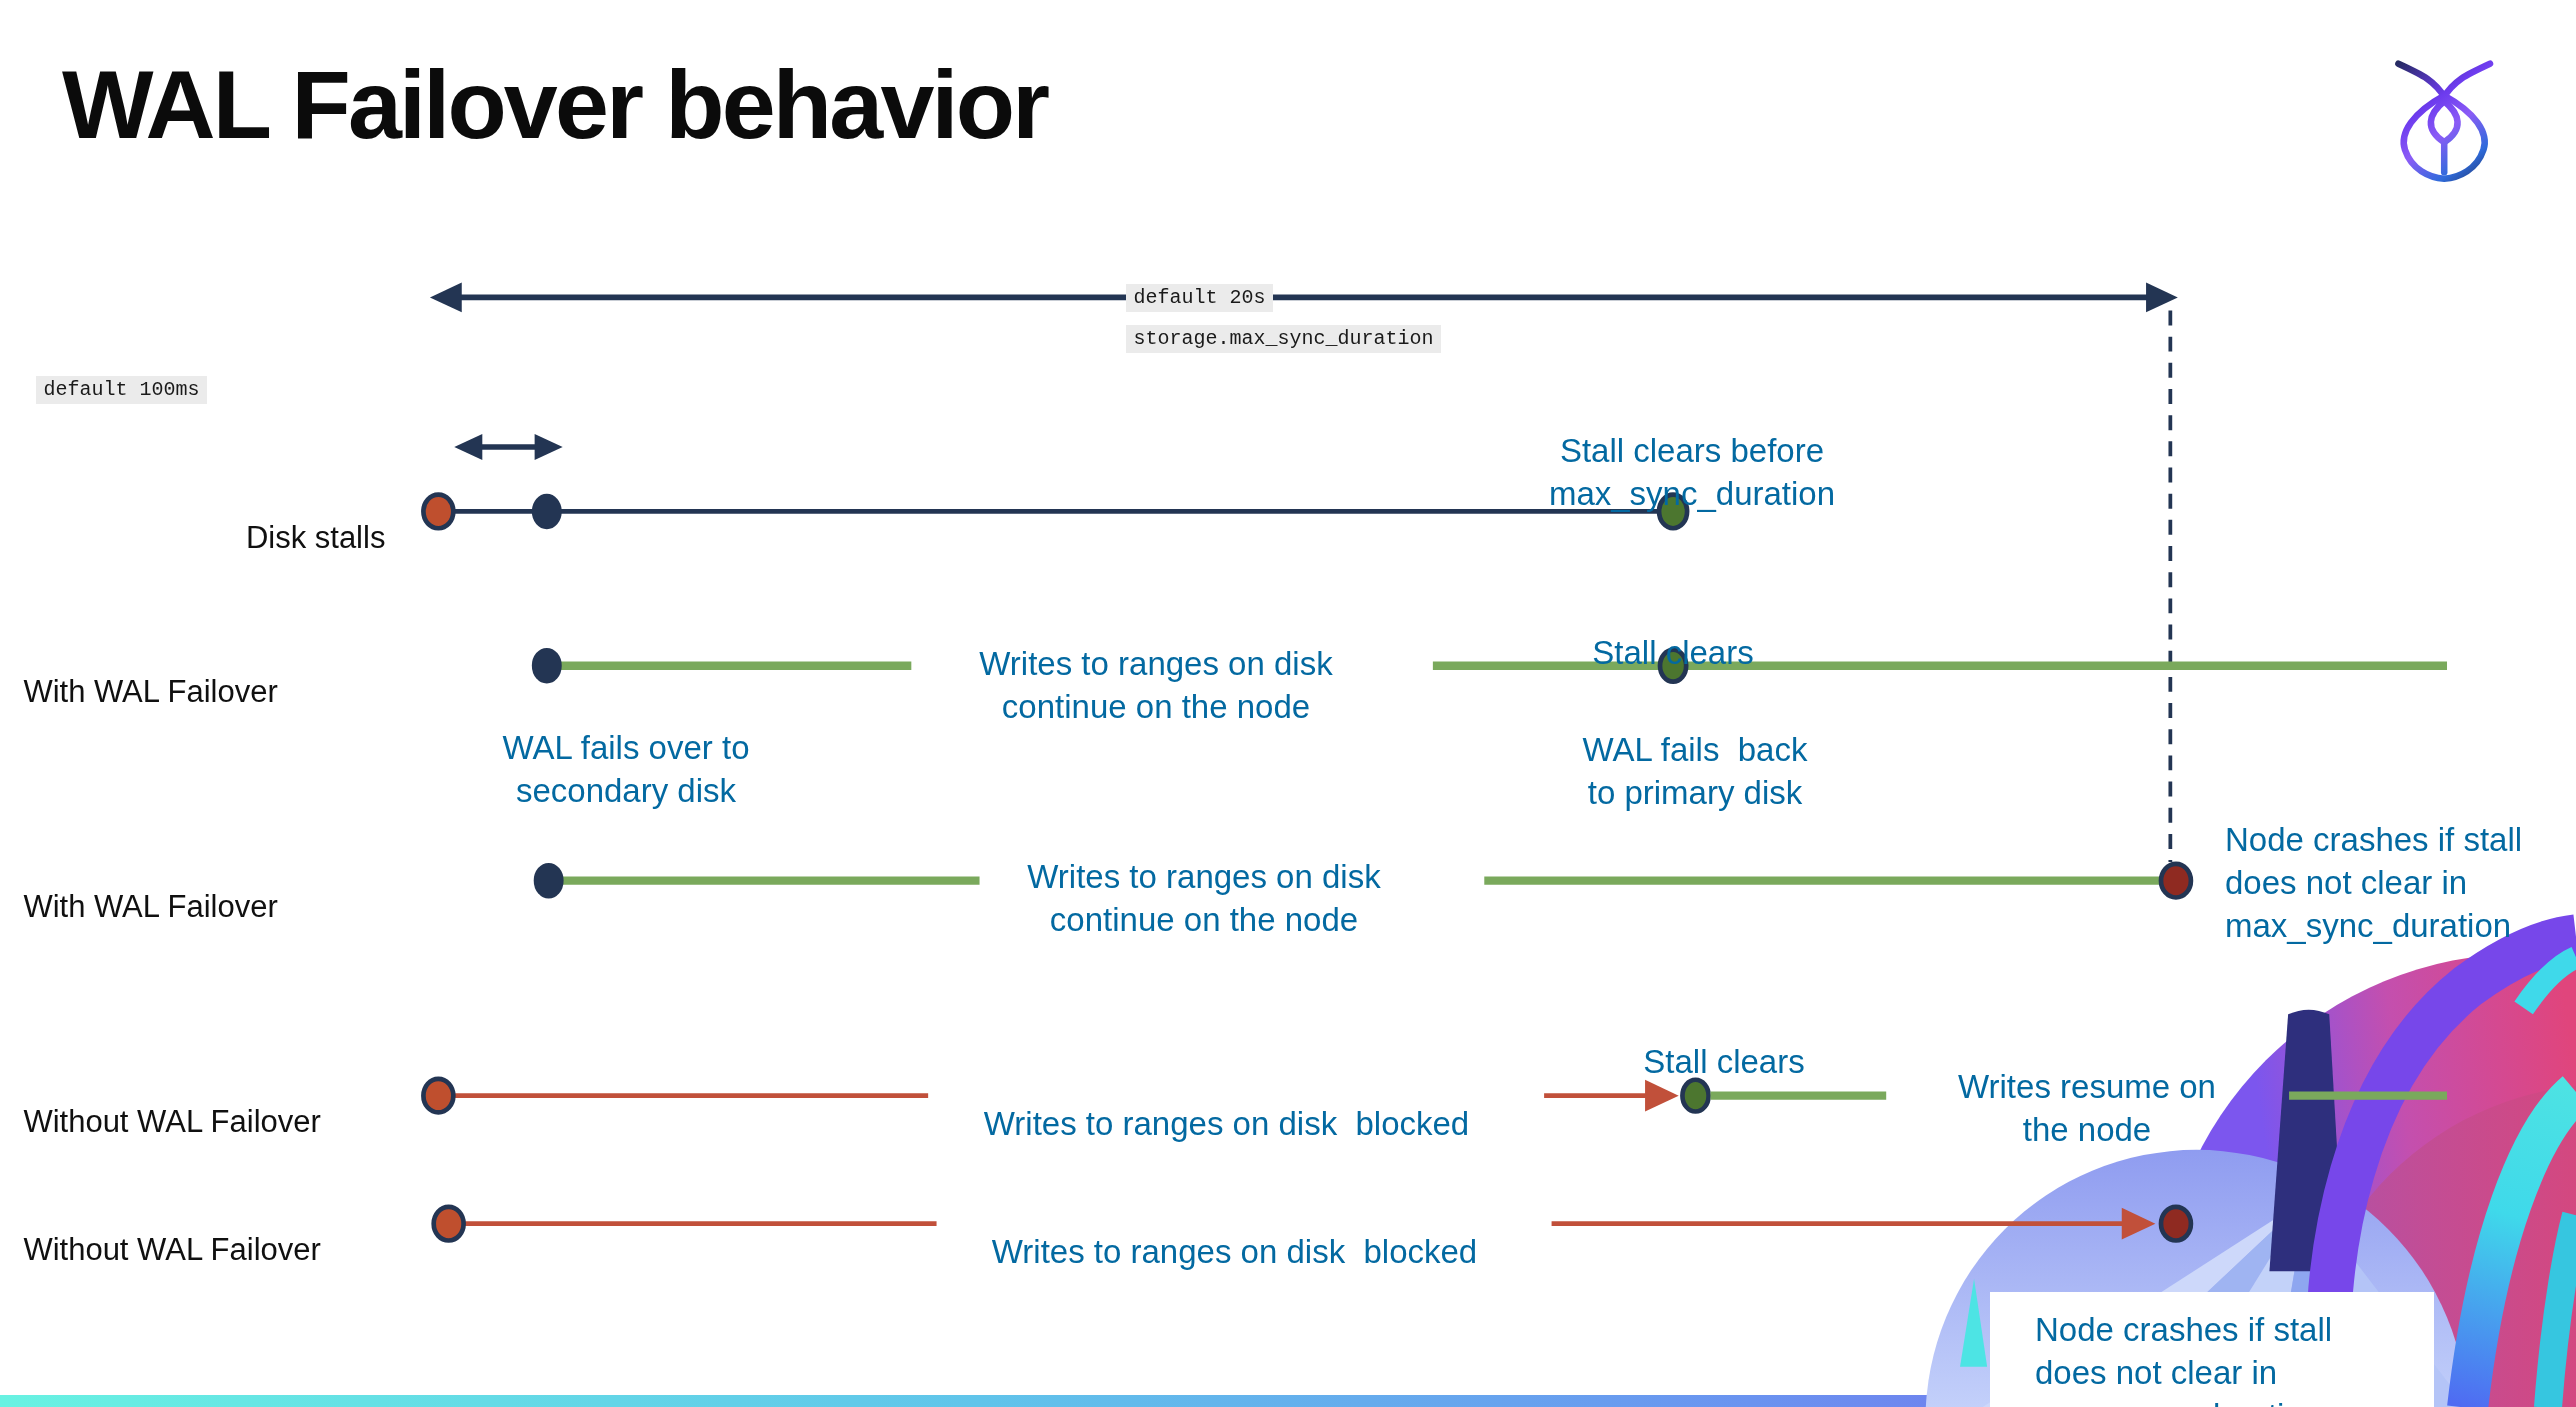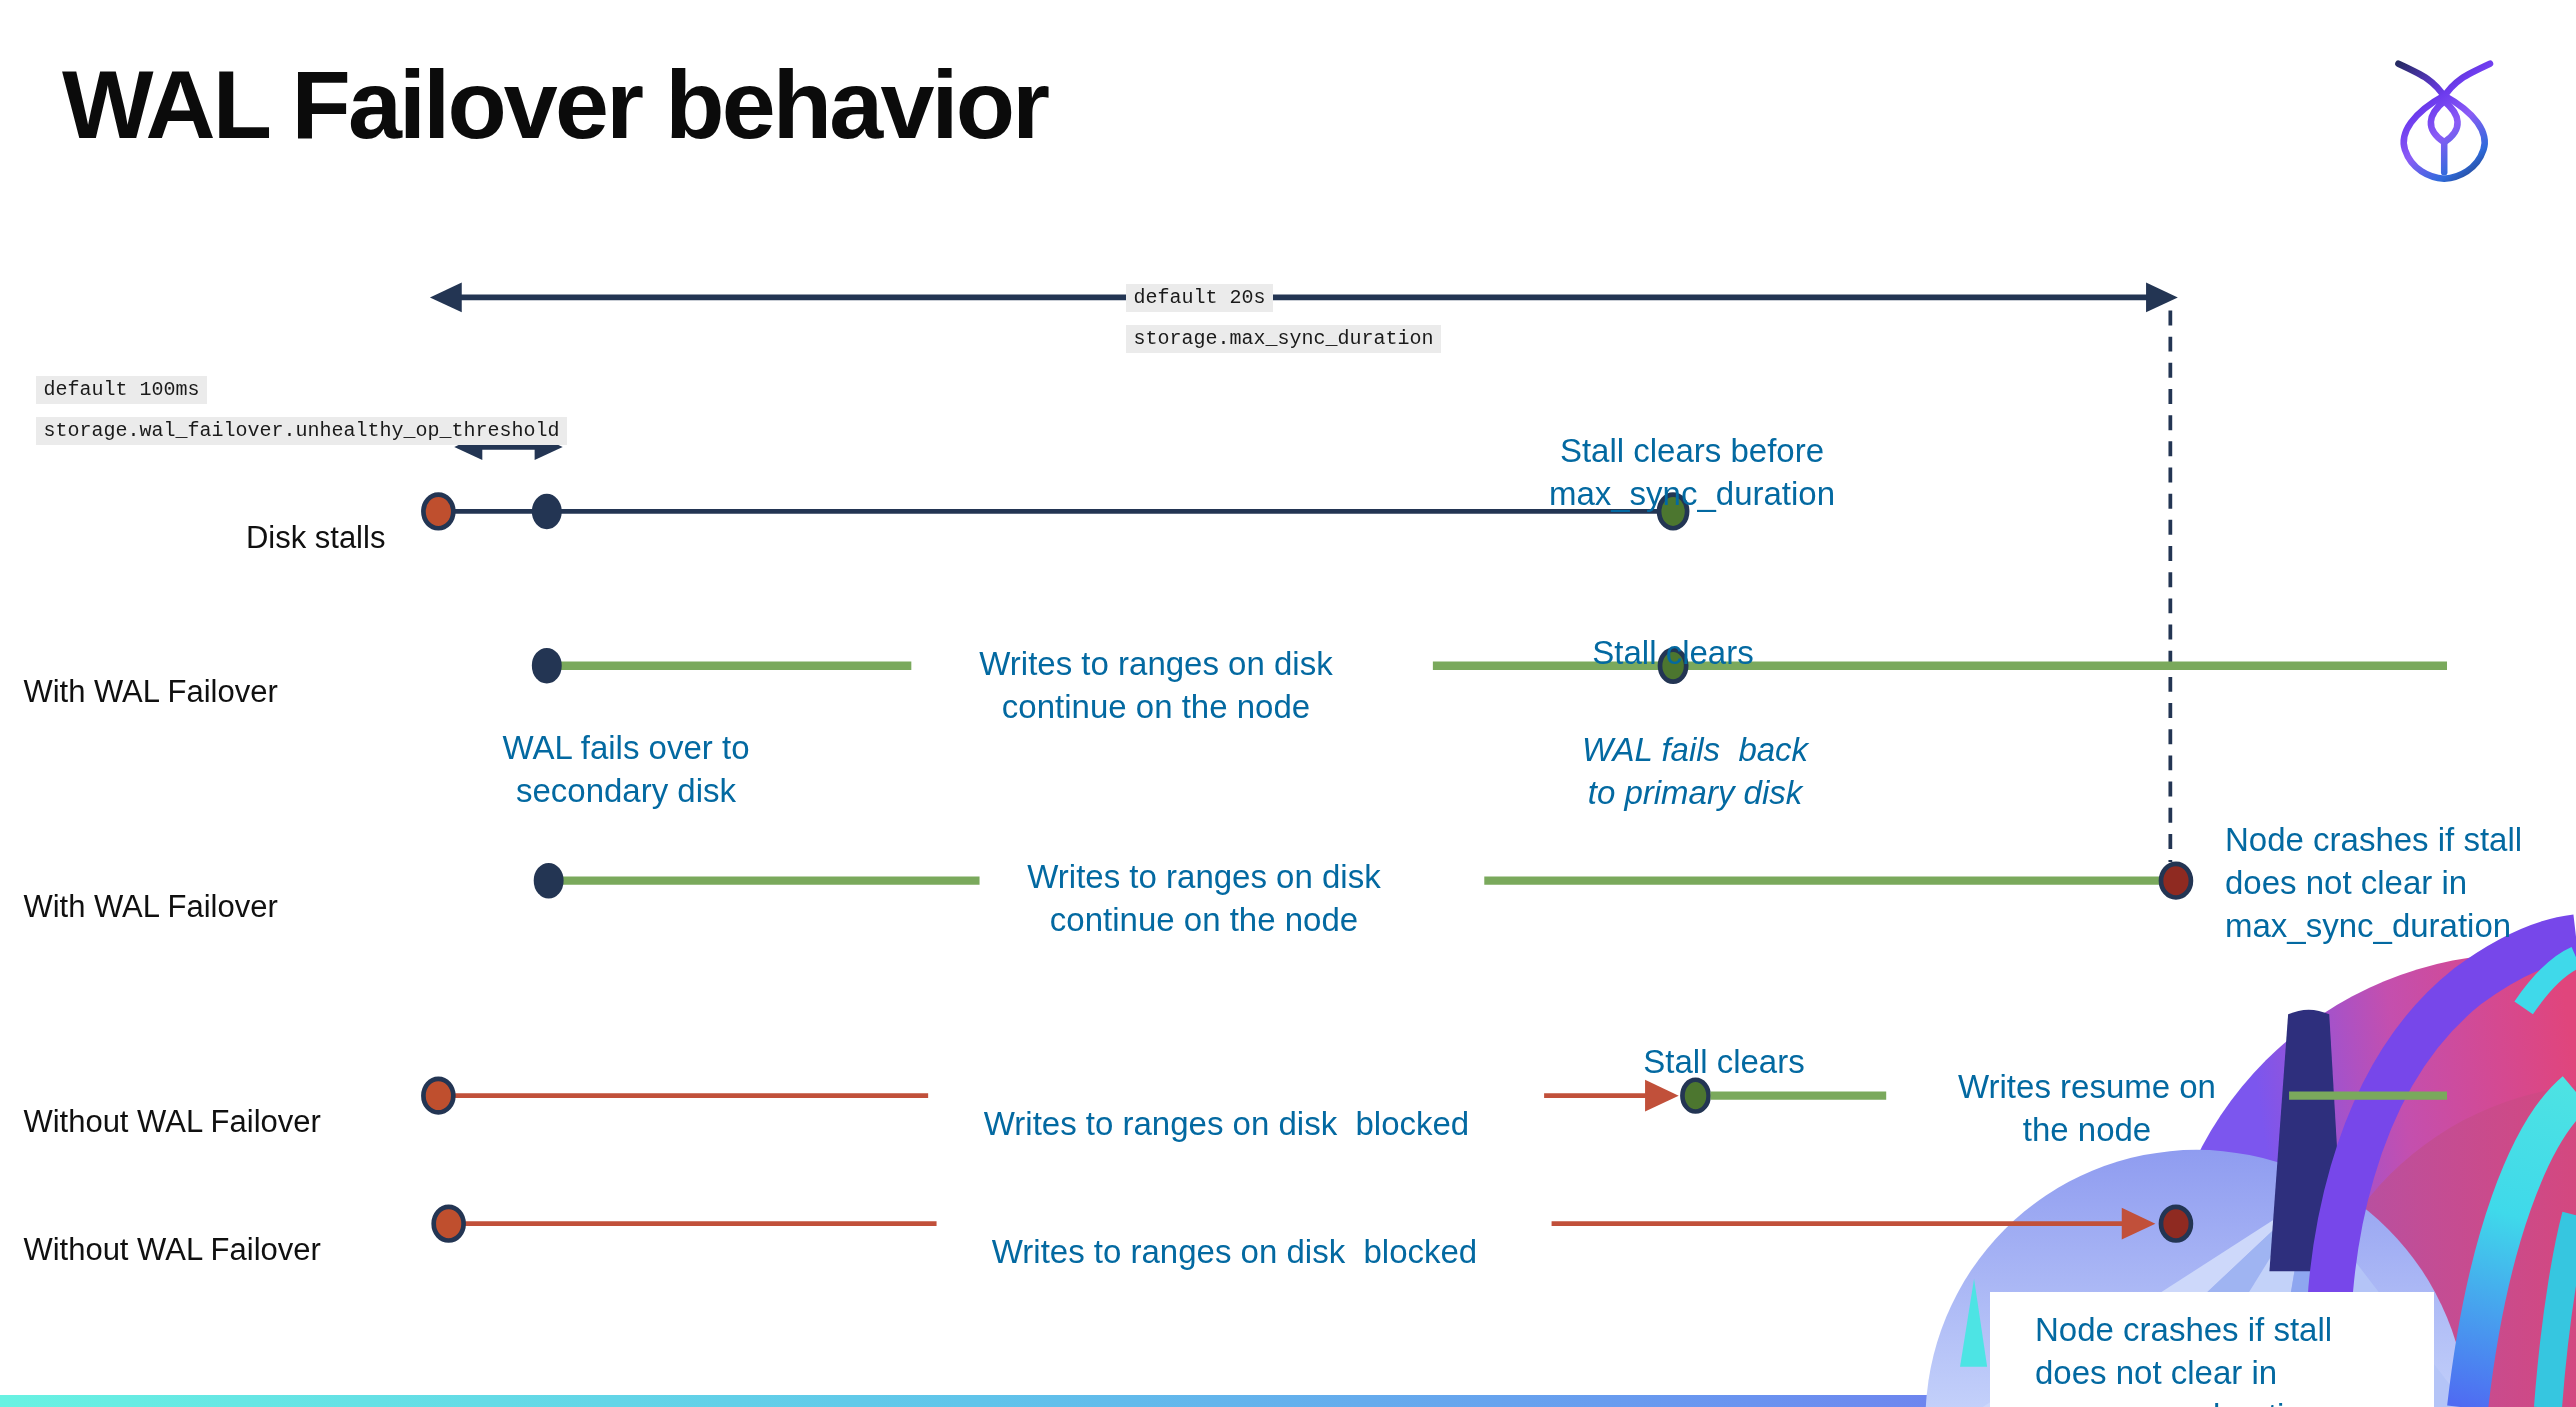--- a/index.html
+++ b/index.html
@@ -151,36 +151,35 @@
       <path d="M2615,108 C2598,122 2594,138 2615,152 C2636,138 2632,122 2615,108 Z"></path>
       <path d="M2615,152 L2615,184"></path>
     </g>
   </svg>
 
   <div class="abs z5" id="page-title">WAL Failover behavior</div>
 
   <div class="abs z5 mono" style="left:1126px;top:256px;">default 20s</div>
   <div class="abs z5 mono" style="left:1126px;top:297px;">storage.max_sync_duration</div>
   <div class="abs z5 mono" style="left:36px;top:348px;">default 100ms</div>
-  <div class="abs z5 mono" style="left:36px;top:389px;">storage.wal_failover.unhealthy_op_threshold</div>
 
   <div class="abs z5 rowlab" style="left:23.4px;top:492px;width:362px;text-align:right;">Disk stalls</div>
   <div class="abs z5 rowlab" style="left:23.4px;top:646px;">With WAL Failover</div>
   <div class="abs z5 rowlab" style="left:23.4px;top:861px;">With WAL Failover</div>
   <div class="abs z5 rowlab" style="left:23.4px;top:1076px;">Without WAL Failover</div>
   <div class="abs z5 rowlab" style="left:23.4px;top:1204px;">Without WAL Failover</div>
 
   <div class="abs z5 ann center" style="left:1505px;top:402px;width:374px;">Stall clears before
 max_sync_duration</div>
   <div class="abs z5 ann center" style="left:439px;top:699px;width:374px;">WAL fails over to
 secondary disk</div>
   <div class="abs z5 ann center" style="left:969px;top:615px;width:374px;">Writes to ranges on disk
 continue on the node</div>
   <div class="abs z5 ann center" style="left:1533px;top:604px;width:280px;">Stall clears</div>
-  <div class="abs z5 ann center" style="left:1508px;top:701px;width:374px;font-style:italic;">WAL fails  back
+  <div class="abs z5 ann center" style="left:1508px;top:701px;width:374px;">WAL fails  back
 to primary disk</div>
   <div class="abs z5 ann center" style="left:1017px;top:828px;width:374px;">Writes to ranges on disk
 continue on the node</div>
   <div class="abs z5 ann" style="left:2225px;top:791px;width:374px;">Node crashes if stall
 does not clear in
 max_sync_duration</div>
   <div class="abs z5 ann center" style="left:946px;top:1075px;width:561px;">Writes to ranges on disk  blocked</div>
   <div class="abs z5 ann center" style="left:1584px;top:1013px;width:280px;">Stall clears</div>
   <div class="abs z5 ann center" style="left:1900px;top:1038px;width:374px;">Writes resume on
 the node</div>

